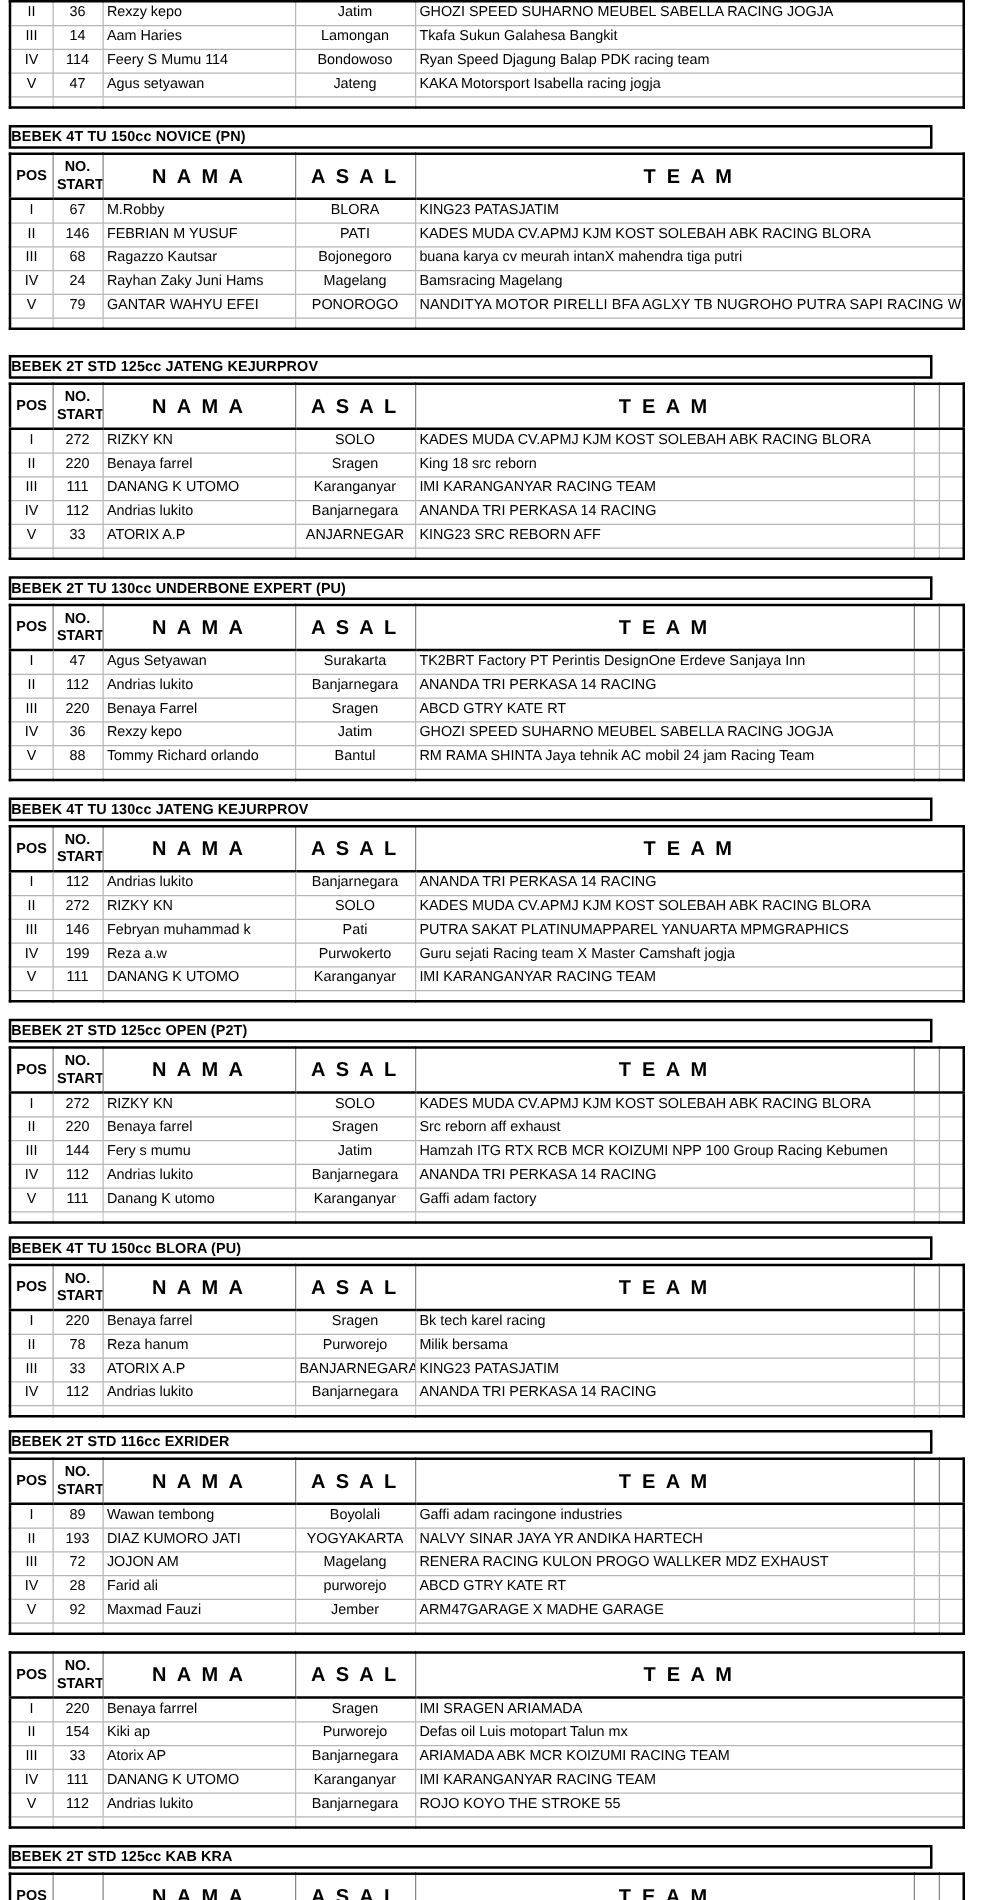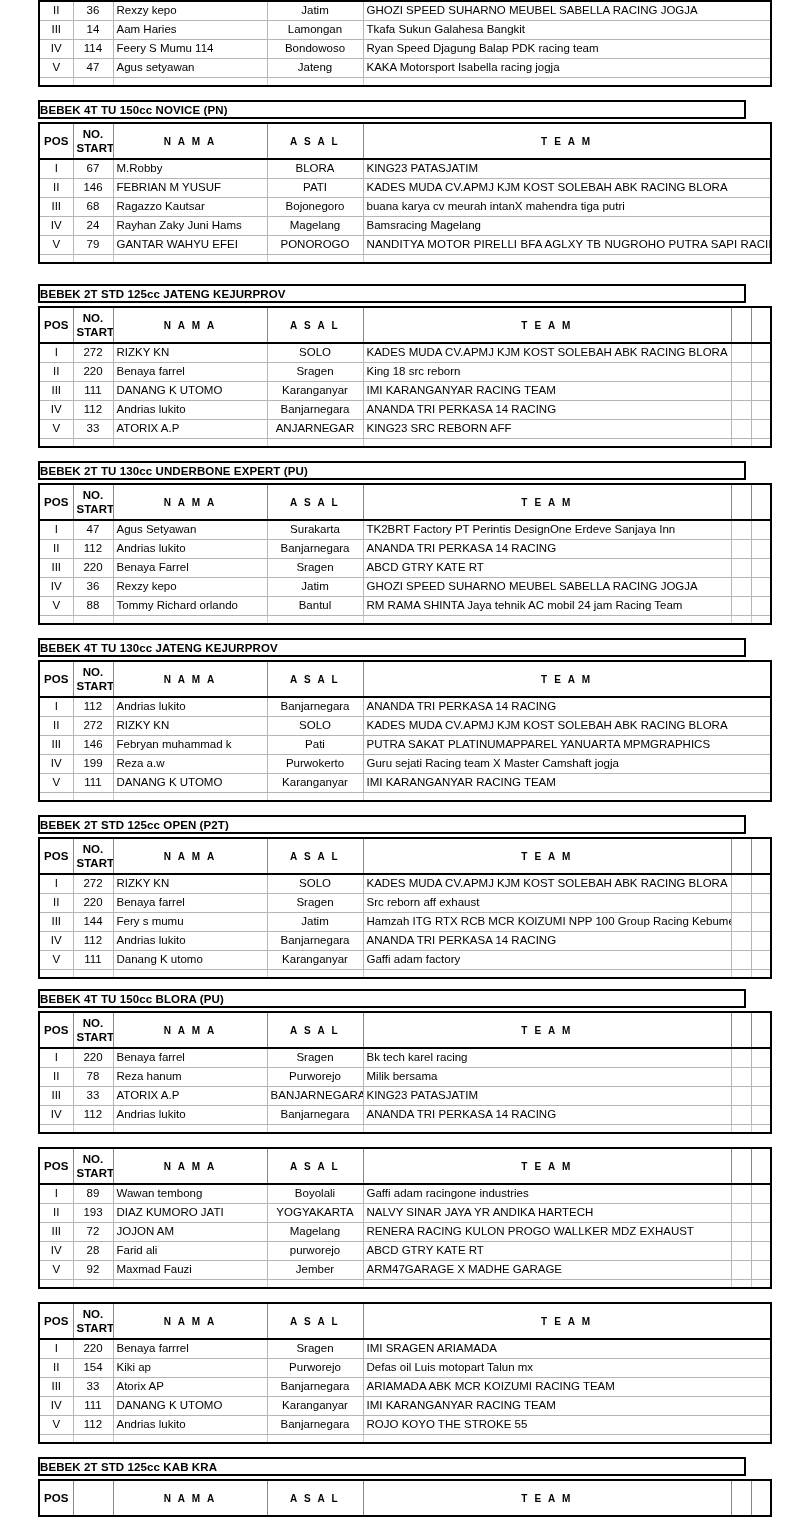--- a/index.html
+++ b/index.html
@@ -19,21 +19,21 @@
   .page {
     width: 800px;
     box-sizing: border-box;
     padding: 0 0 0 0;
   }
 
   
   .section {
     width: 800px;
     box-sizing: border-box;
-    padding-left: 38px;
+    padding-left: 7px;
     padding-right: 28px;
     position: relative;
   }
 
   
   .title-bar {
     border: 2px solid #000;
     height: 19px;
     line-height: 17px;
     text-align: left;
@@ -74,21 +74,21 @@
   
   tr.hdr td {
     border-left: 1px solid #888;
     border-right: 1px solid #888;
     border-top: none;
     border-bottom: 2px solid #000;
     font-weight: bold;
     text-align: center;
     height: 36px;
     line-height: 15px;
-    font-size: 10px;
+    font-size: 16px;
     letter-spacing: 2.2px;
   }
   tr.hdr td.nosp { letter-spacing: 0px; font-size: 11.5px; }
 
   td.c-pos   { width: 34px;  text-align: center; font-weight: bold; font-size: 11.5px;
                border-left: none; }
   td.c-no    { width: 40px;  text-align: center; }
   td.c-nama  { width: 154px; text-align: left; }
   td.c-asal  { width: 96px;  text-align: center; }
   td.c-team  { width: auto;  text-align: left; }
@@ -567,20 +567,21 @@
             <td class="c-asal"></td>
             <td class="c-team"></td>
             <td class="c-x1"></td>
             <td class="c-x2"></td>
           </tr>
         </tbody>
       </table>
     </div>
     <div class="gap-sm"></div>
     <div class="section">
+      <div class="title-bar">BEBEK 2T STD 116cc EXRIDER</div>
       <div style="height: 3px;"></div>
       <table class="grid">
         <tbody>
           <tr class="hdr">
             <td class="c-pos nosp">POS</td>
             <td class="c-no nosp">
               <span class="stack">NO.</span>
               <span class="stack">START</span>
             </td>
             <td class="c-nama">N A M A</td>

